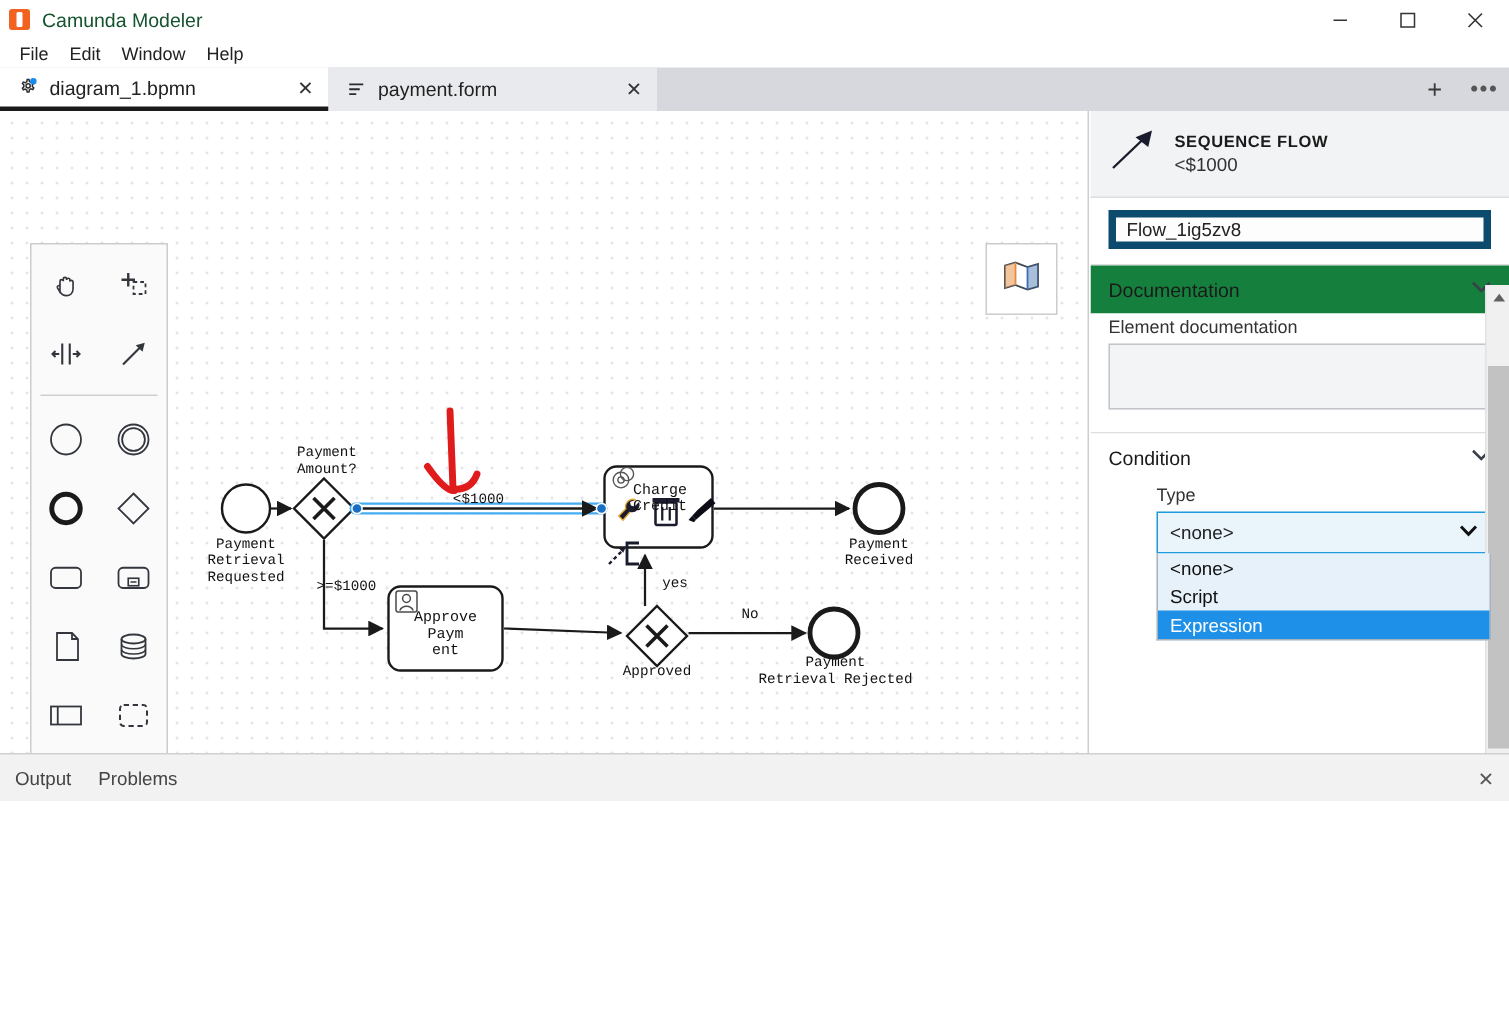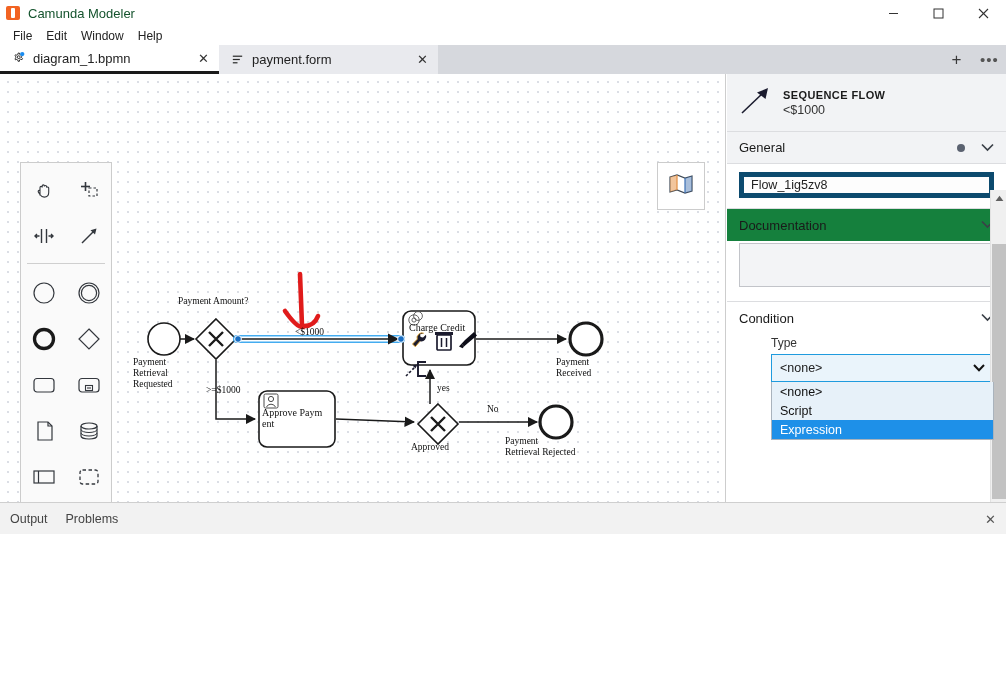--- a/index.html
+++ b/index.html
@@ -97,22 +97,22 @@
 
   
   .minimap-btn {
     position: absolute; right: 20px; top: 88px; width: 48px; height: 48px;
     background: #ffffff; border: 1px solid #cccccc;
     display: flex; align-items: center; justify-content: center;
   }
 
   
   .dlabel {
-    position: absolute; font-size: 9.5px; color: #111; text-align: left;
-    line-height: 11px; font-family: Liberation Serif, serif;
+    position: absolute; font-size: 9.5px; color: #111; text-align: center;
+    line-height: 11px; font-family: Liberation Mono, monospace;
   }
 
   
   .props {
     position: absolute; top: 0; left: 727px; width: 279px; height: 428px;
     background: #ffffff; display: flex; flex-direction: column;
   }
   .props-header {
     height: 58px; background: #f2f3f5; border-bottom: 1px solid #dcdde0;
     display: flex; align-items: center; padding: 0 12px; gap: 10px;
@@ -469,43 +469,35 @@
         </svg>
       </span>
       <div class="props-header-text">
         <div class="props-type">SEQUENCE FLOW</div>
         <div class="props-name">&lt;$1000</div>
       </div>
     </div>
 
     <div class="props-body">
 
-      <div class="group-head">
-        <span>General</span>
-        <span class="dot"></span>
-        <span class="chev">
-          <svg width="13" height="9" viewBox="0 0 13 9">
-              <path d="M1 1.5 L6.5 7 L12 1.5" fill="none" stroke="#3b4048" stroke-width="1.7"></path>
-            </svg>
-        </span>
-      </div>
       <div class="group-body" style="padding:8px 12px 10px 12px;">
         <input class="fld-input" value="Flow_1ig5zv8" style="">
       </div>
       <div class="divider"></div>
 
       <div class="group-head" style="background:#15803d;border-bottom:none;">
         <span>Documentation</span>
         <span class="chev" style="margin-left:auto;">
           <svg width="13" height="9" viewBox="0 0 13 9">
               <path d="M1 1.5 L6.5 7 L12 1.5" fill="none" stroke="#3b4048" stroke-width="1.7"></path>
             </svg>
         </span>
       </div>
       <div class="group-body" style="padding:2px 12px 10px 12px;">
+        <div class="fld-label">Element documentation</div>
         <textarea class="fld-textarea" style=""></textarea>
       </div>
       <div class="divider"></div>
 
       <div class="group-head" style="background:#ffffff;border-bottom:none;">
         <span>Condition</span>
         <span class="chev" style="margin-left:auto;">
           <svg width="13" height="9" viewBox="0 0 13 9">
               <path d="M1 1.5 L6.5 7 L12 1.5" fill="none" stroke="#3b4048" stroke-width="1.7"></path>
             </svg>

